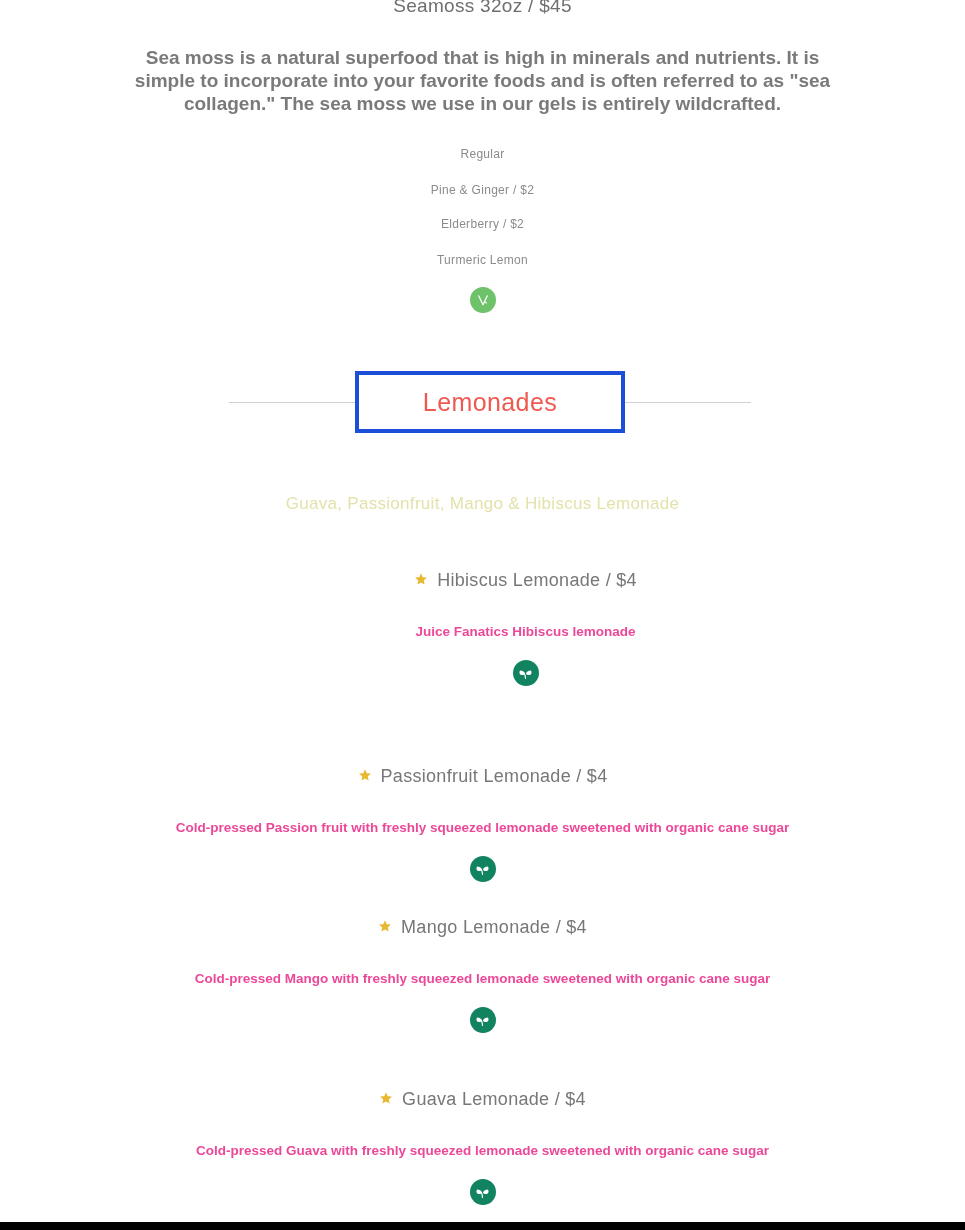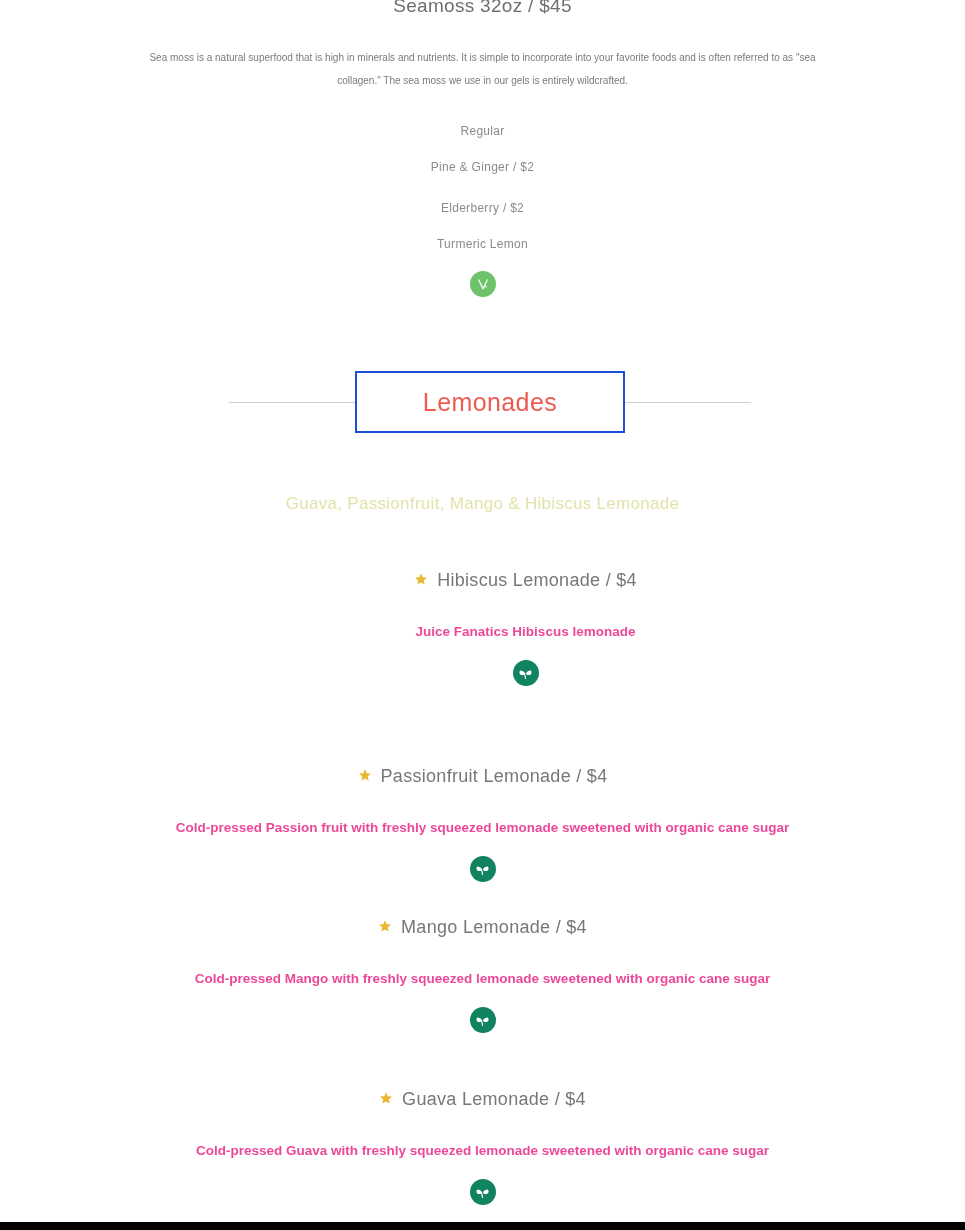--- a/index.html
+++ b/index.html
@@ -33,34 +33,34 @@
   .item-title-plain {
     font-size: 19px;
     color: #6f6f6f;
     font-weight: 300;
     letter-spacing: .3px;
     line-height: 28px;
   }
   .desc-wide {
     margin: 26px auto 0 auto;
     width: 700px;
-    font-size: 10px;
+    font-size: 19px;
     line-height: 23px;
     color: #7a7a7a;
-    font-weight: 400;
+    font-weight: 700;
   }
   .option-line {
     font-size: 12px;
     color: #8b8b8b;
     font-weight: 300;
     letter-spacing: .3px;
   }
   .opt-1 { margin-top: 32px; }
   .opt-2 { margin-top: 22px; }
-  .opt-3 { margin-top: 27px; }
+  .opt-3 { margin-top: 20px; }
   .opt-4 { margin-top: 22px; }
 
   
   .badge-row {
     display: flex;
     justify-content: center;
     align-items: center;
   }
   .badge-v {
     width: 26px;
@@ -96,21 +96,21 @@
     background: #cfcfd6;
   }
   .rule-left  { left: 229px; width: 126px; }
   .rule-right { left: 625px; width: 126px; }
   .head-box {
     position: absolute;
     left: 355px;
     top: 0;
     width: 270px;
     height: 62px;
-    border: 2px solid #1d4ed8;
+    border: 4px solid #1d4ed8;
     box-sizing: border-box;
     background: #ffffff;
     display: flex;
     align-items: center;
     justify-content: center;
   }
   .head-title {
     font-size: 25px;
     color: #ee5a52;
     font-weight: 400;

